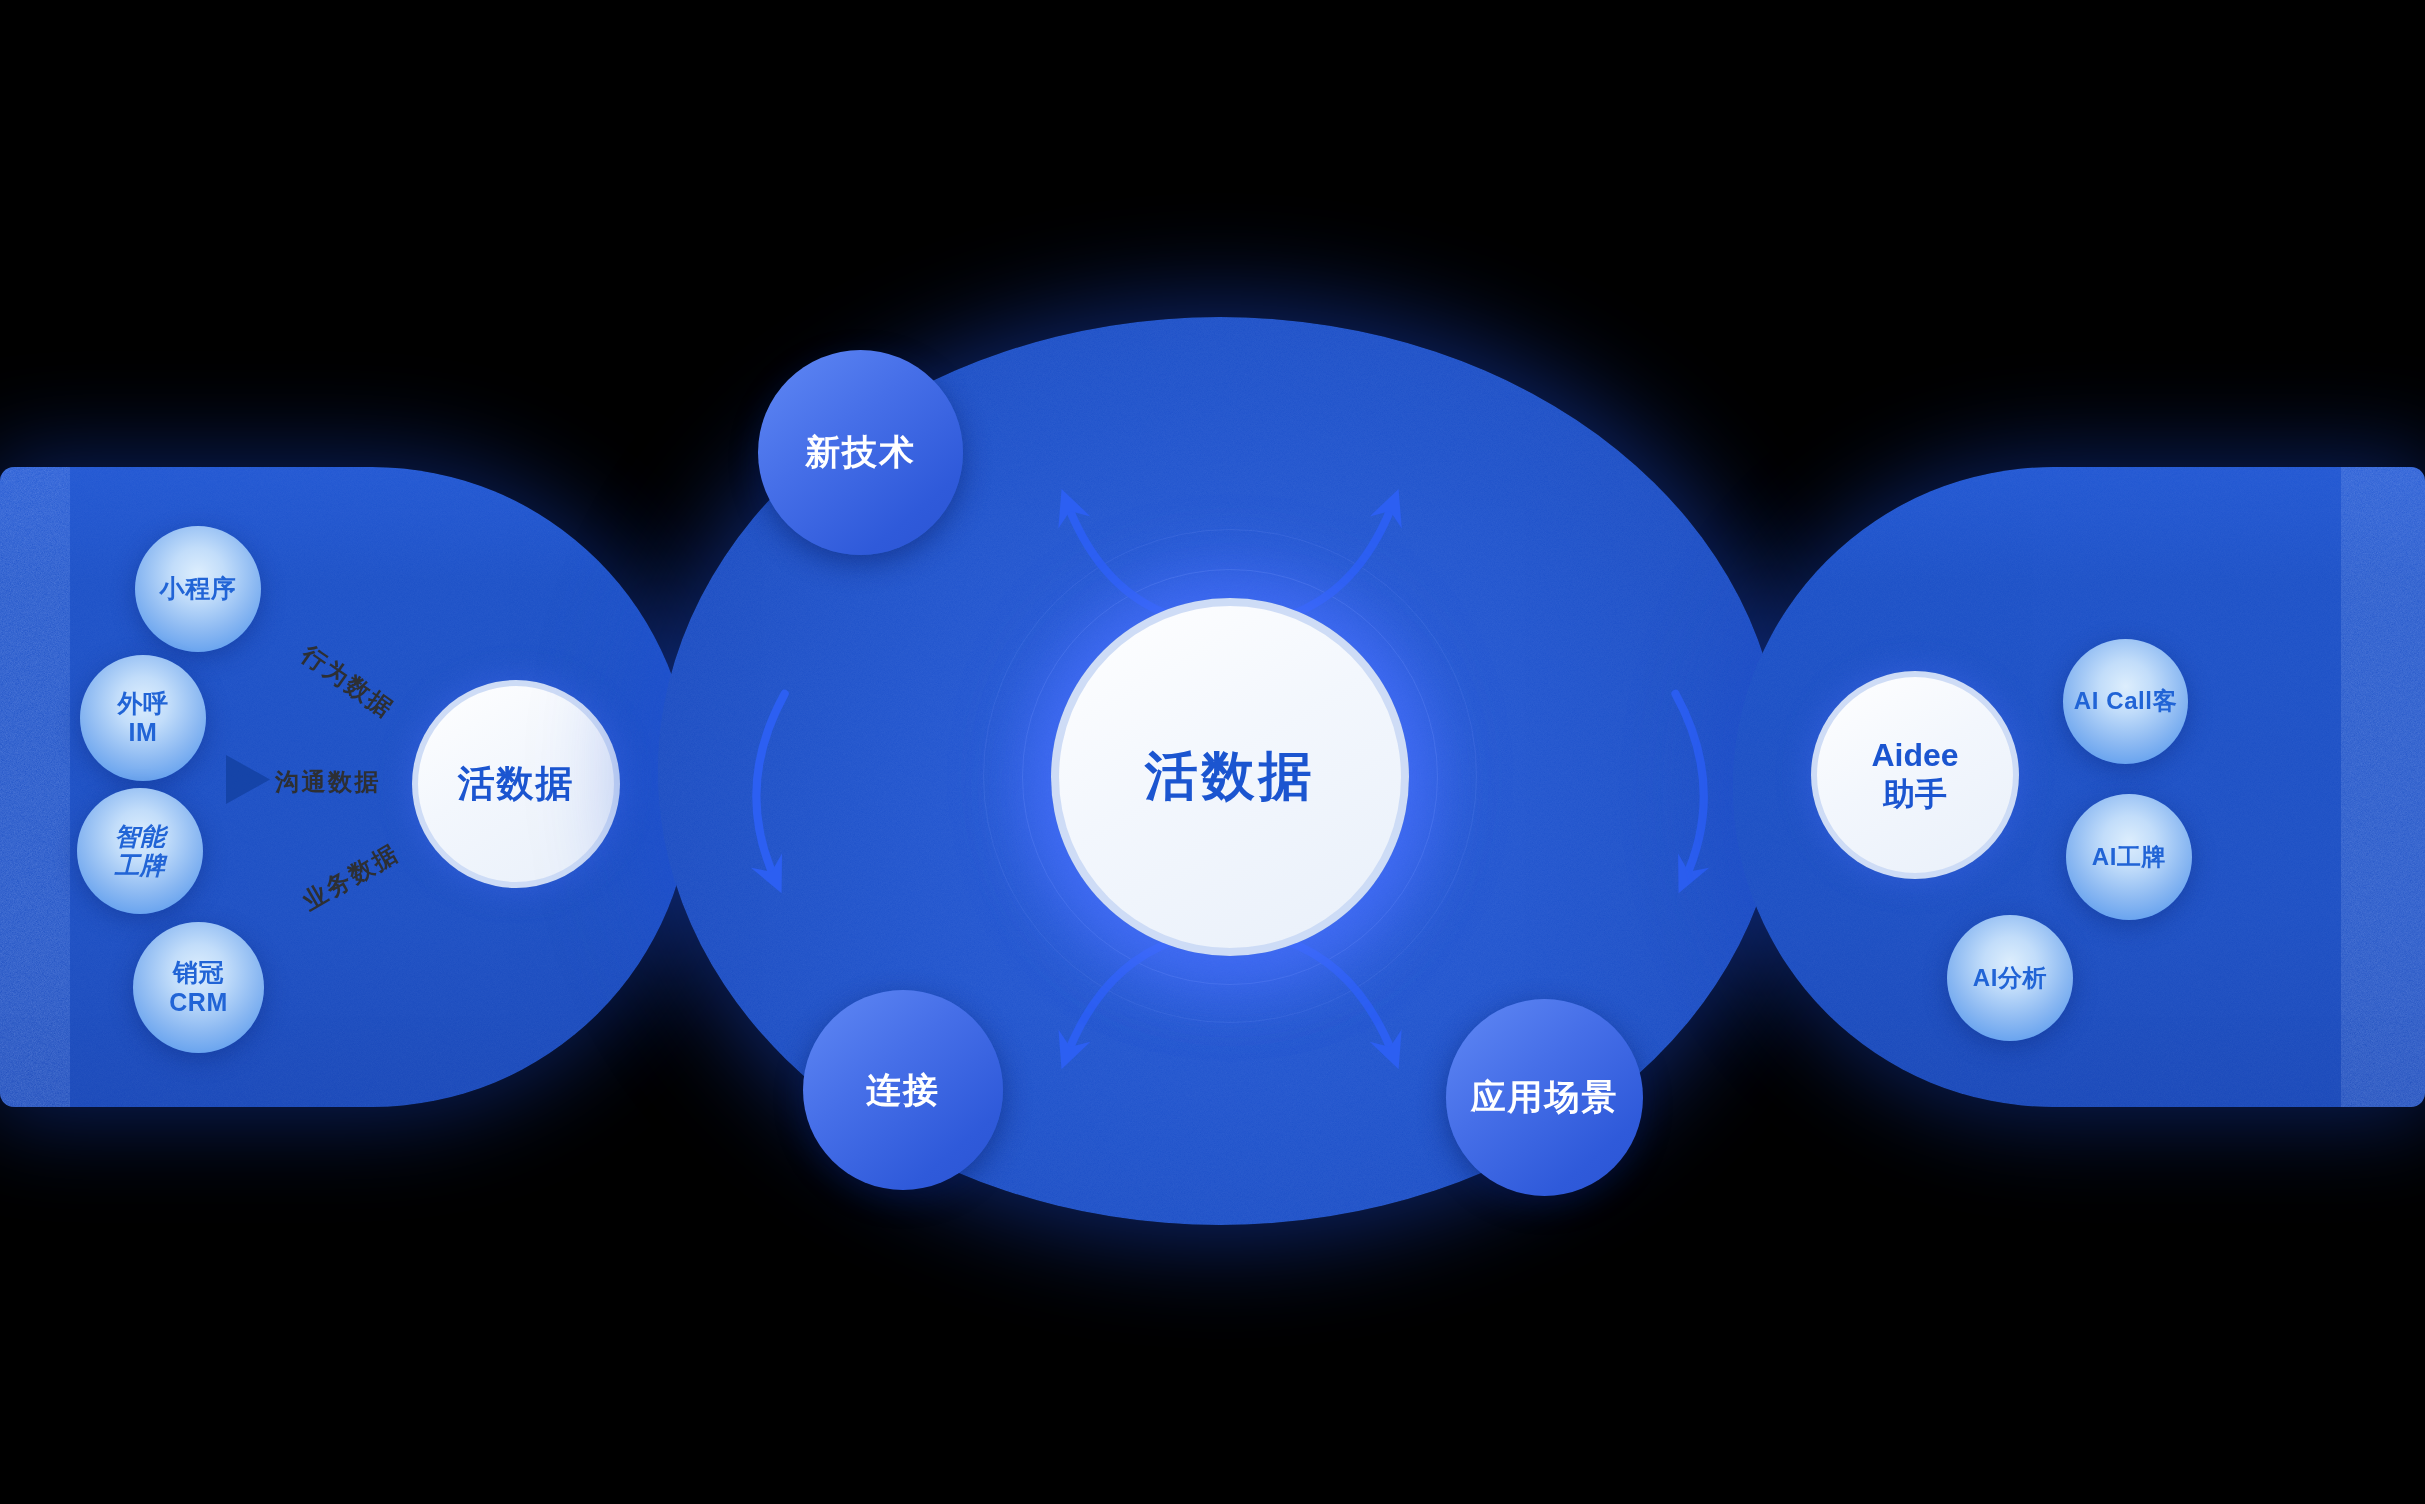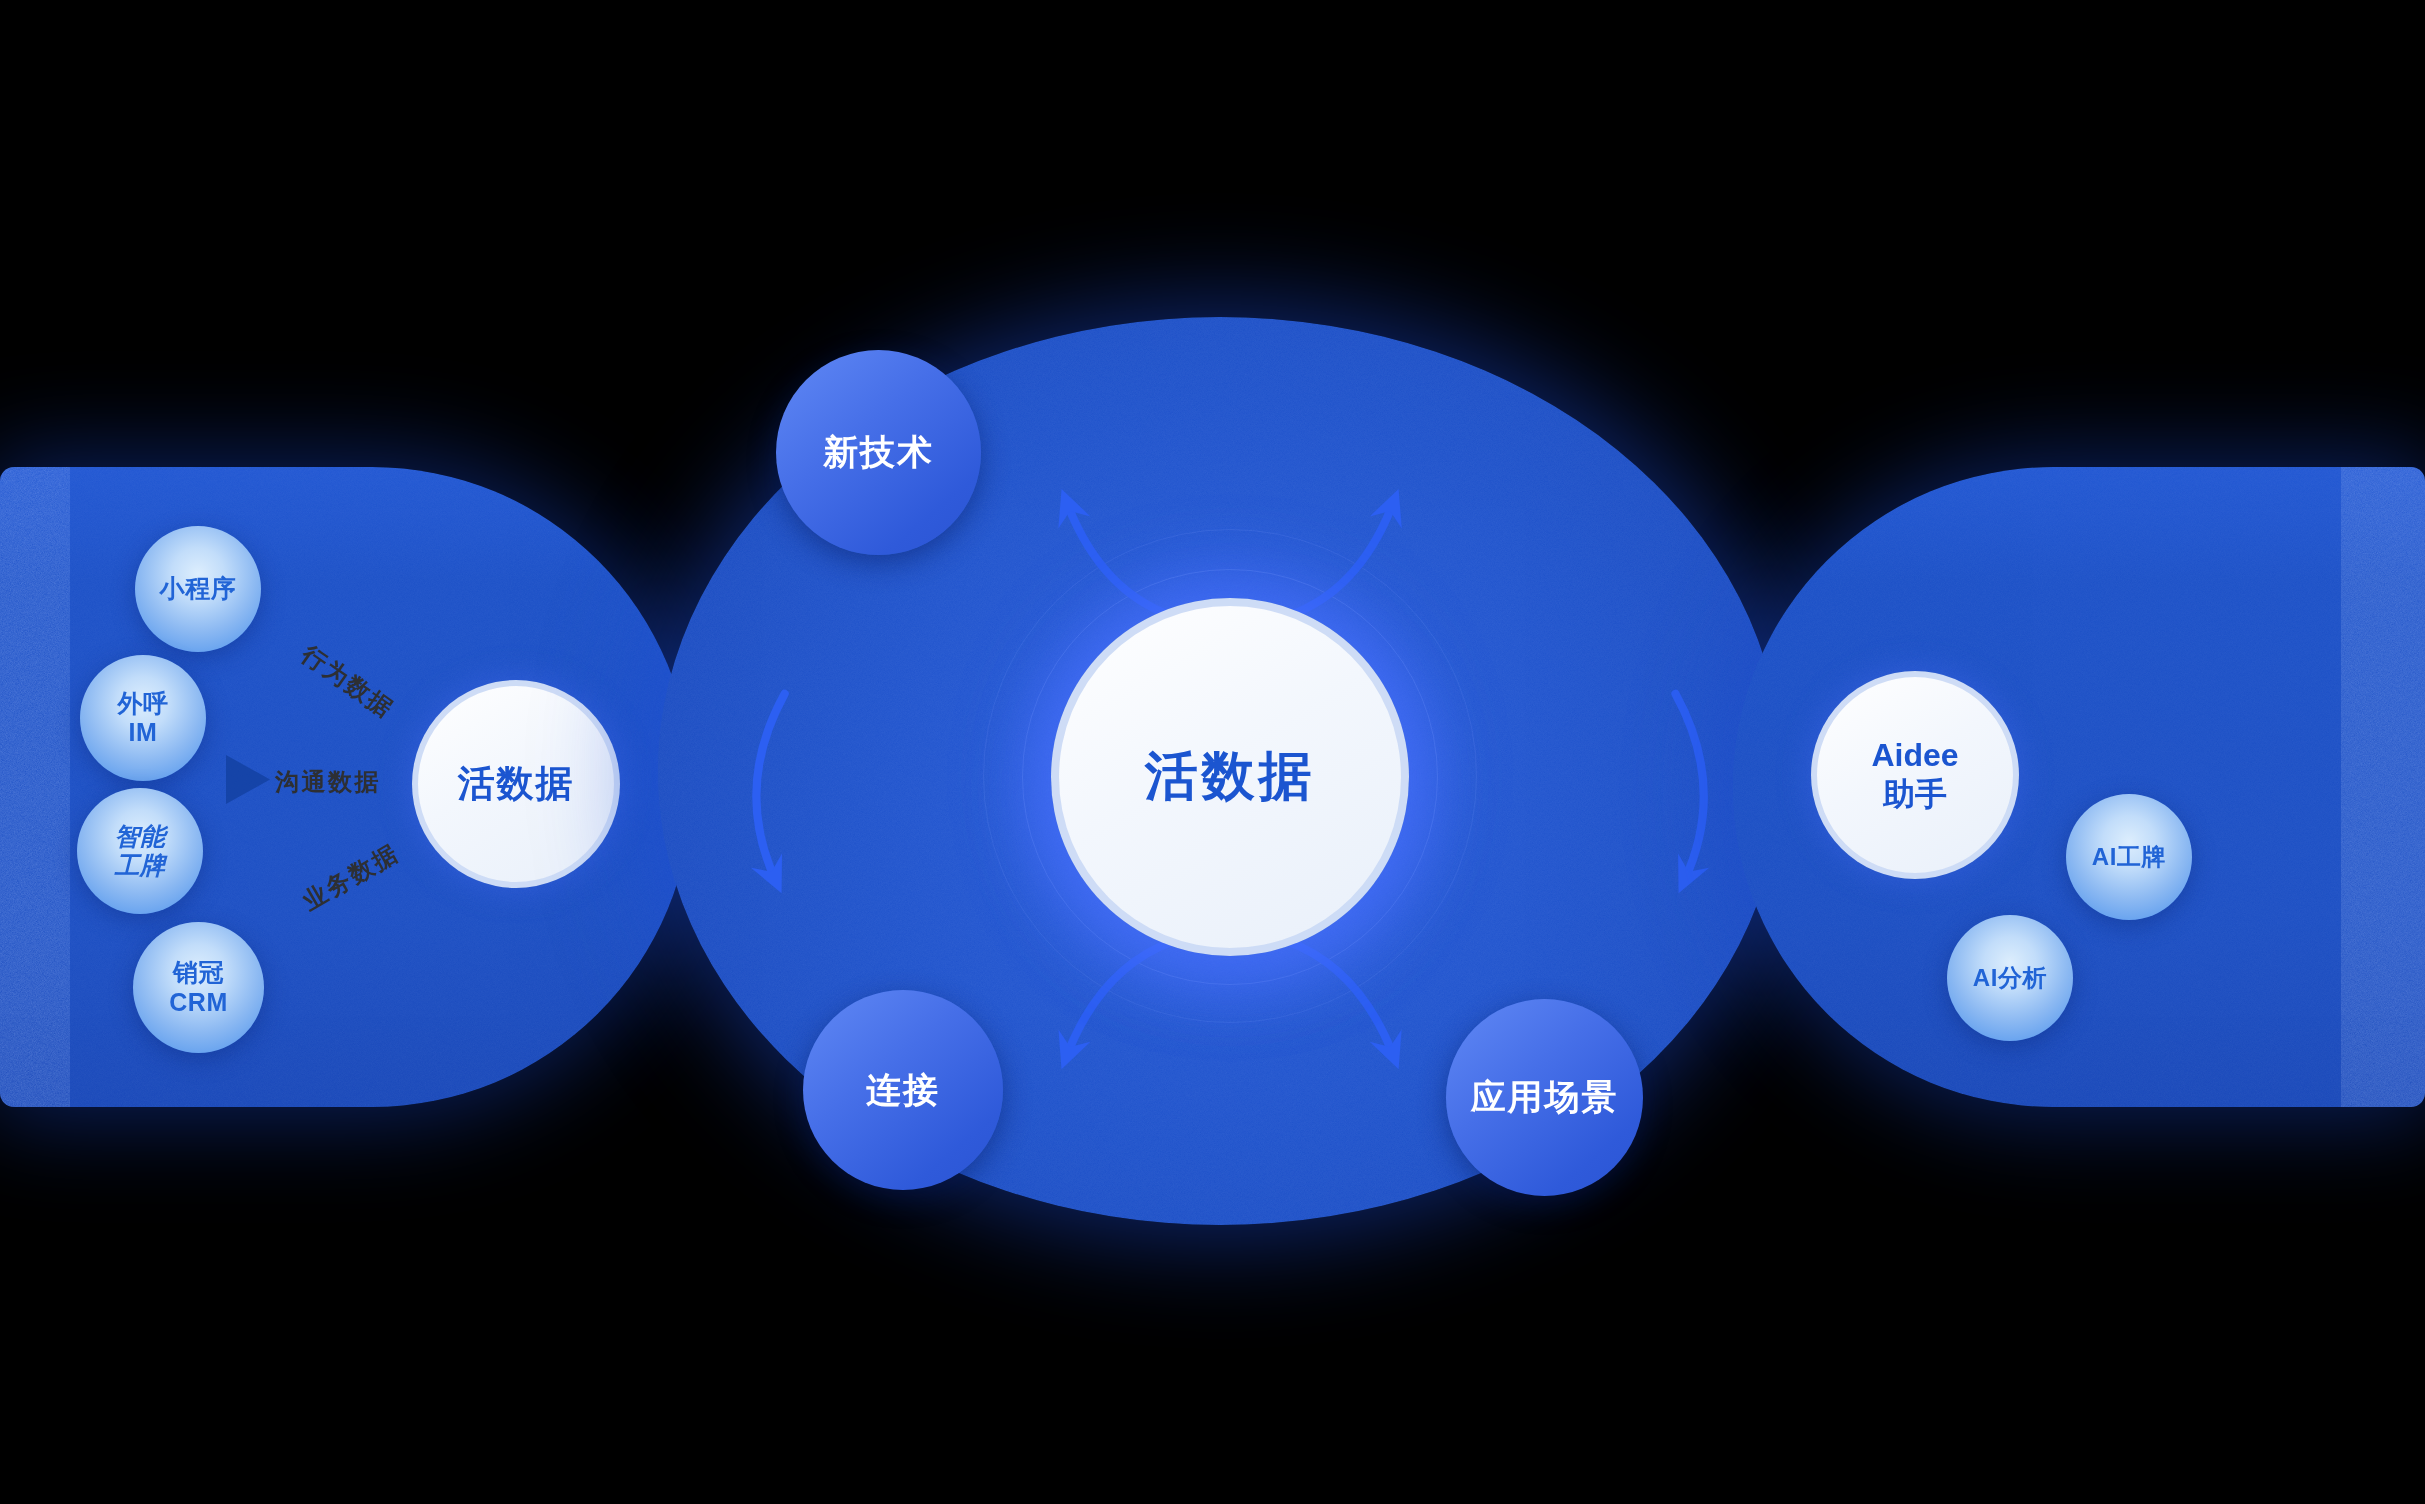--- a/index.html
+++ b/index.html
@@ -149,21 +149,21 @@
       <path d="M 2038 1490 Q 2152 1532 2206 1672" marker-end="url(#ah)"></path>
       <path d="M 1242 1098 Q 1160 1247 1228 1394" marker-end="url(#ah)"></path>
       <path d="M 2652 1098 Q 2734 1247 2666 1394" marker-end="url(#ah)"></path>
     </g>
   </svg>
 
   <div class="circle hub hub-center">
     <span>活数据</span>
   </div>
 
-  <div class="circle node" style="left:776px;top:350px;width:205px;height:205px;">
+  <div class="circle node" style="left:758px;top:350px;width:205px;height:205px;">
     <span>新技术</span>
   </div>
   <div class="circle node" style="left:803px;top:990px;width:200px;height:200px;">
     <span>连接</span>
   </div>
   <div class="circle node" style="left:1446px;top:999px;width:197px;height:197px;">
     <span>应用场景</span>
   </div>
 
   <div class="blob blob-right">
@@ -175,20 +175,23 @@
       <rect width="100%" height="100%" filter="url(#nz3)" opacity="0.10"></rect>
       <rect x="88%" y="0" width="12%" height="100%" filter="url(#nz3)" opacity="0.32"></rect>
     </svg>
   </div>
 
   <div class="circle hub hub-right">
     <span>Aidee</span>
     <span>助手</span>
   </div>
 
+  <div class="circle bubble app" style="left:2063px;top:639px;width:125px;height:125px;">
+    <span>AI Call客</span>
+  </div>
   <div class="circle bubble app" style="left:2066px;top:794px;width:126px;height:126px;">
     <span>AI工牌</span>
   </div>
   <div class="circle bubble app" style="left:1947px;top:915px;width:126px;height:126px;align-items:center;">
     <span>AI分析</span>
   </div>
 
 </div>
 
 

